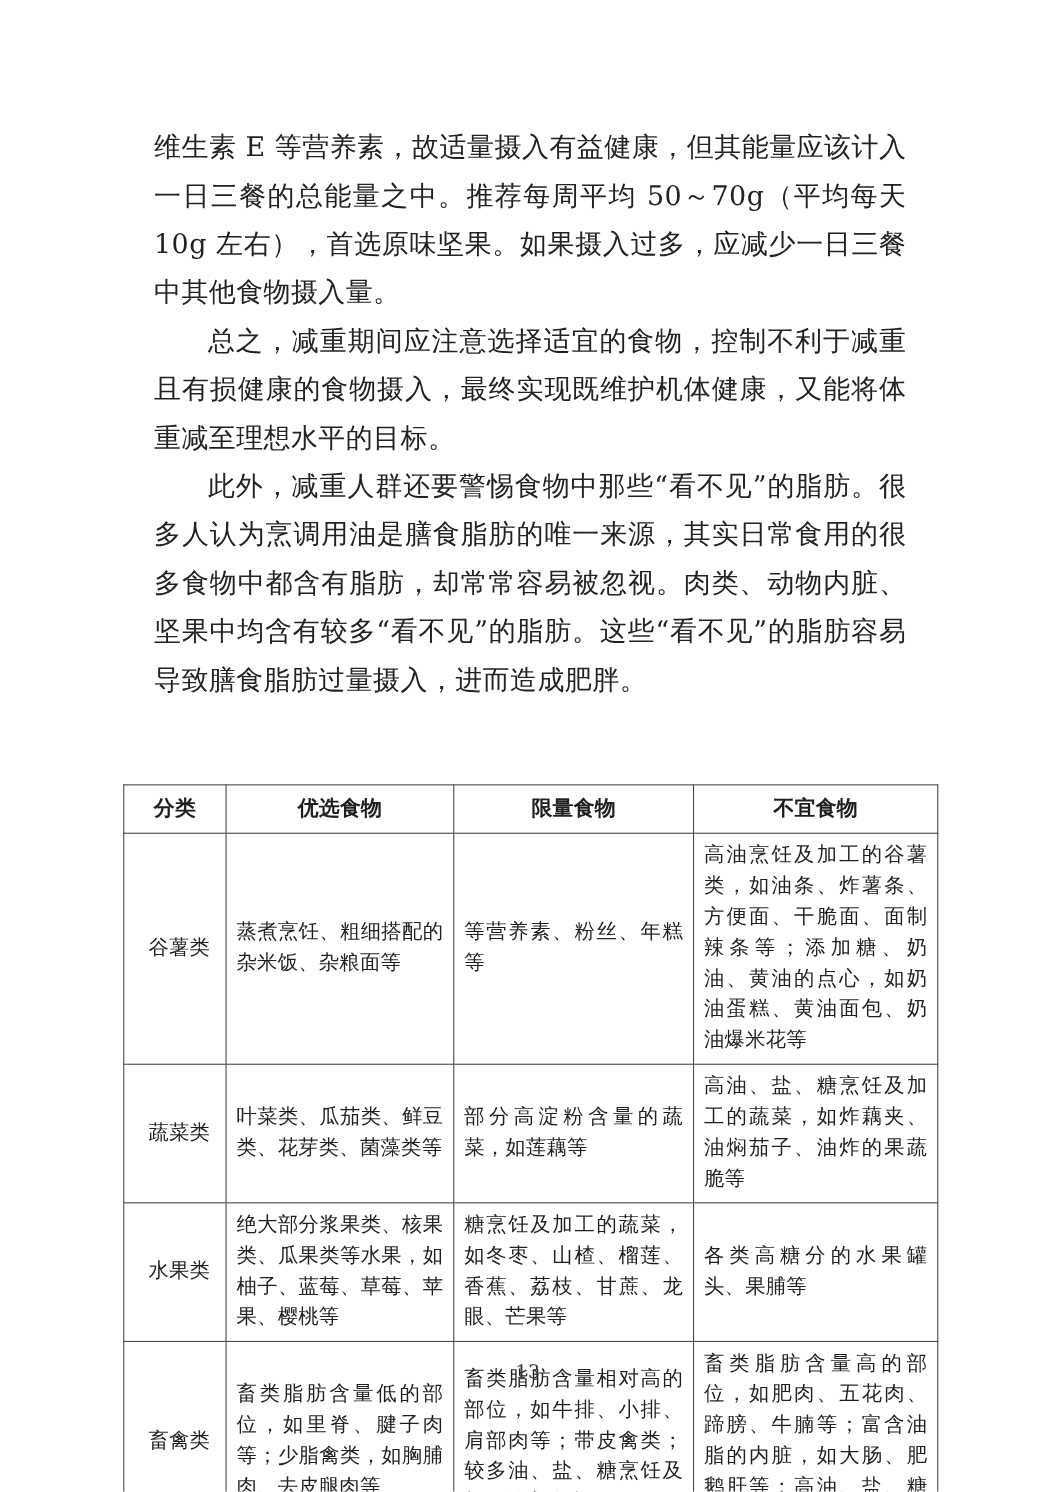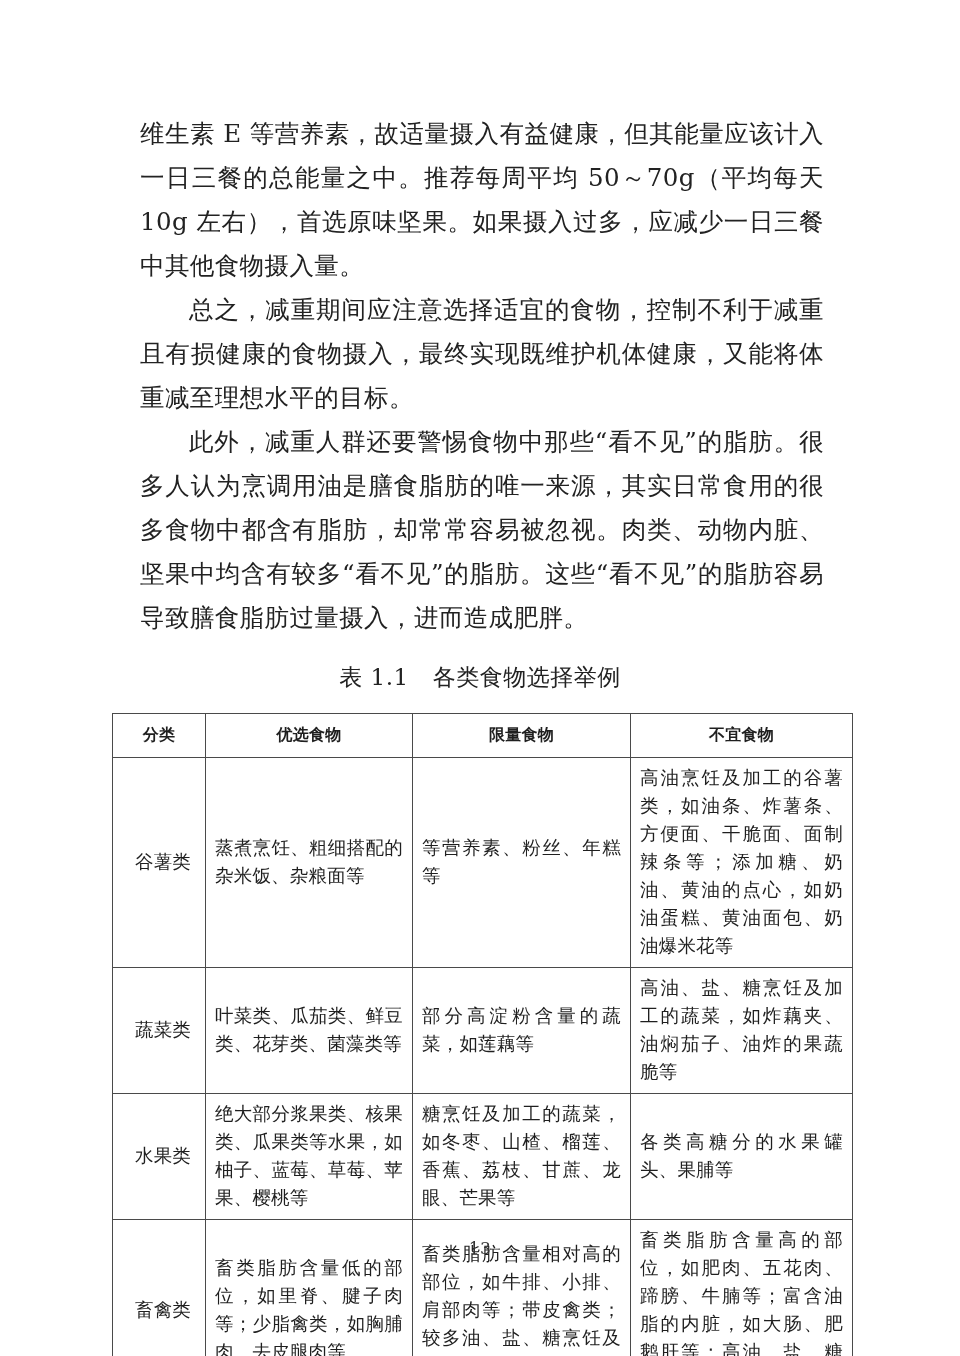--- a/index.html
+++ b/index.html
@@ -86,21 +86,21 @@
     padding: 6px 9px 7px 9px;
     font-size: 18.5px;
     line-height: 28px;
     color: #1f1f1f;
     letter-spacing: 0.2px;
     text-align: left;
   }
   table.foodtable thead th {
     text-align: center;
     font-weight: bold;
-    font-size: 16px;
+    font-size: 19px;
     padding-top: 7px;
     padding-bottom: 8px;
     height: 26px;
   }
   table.foodtable td.cat {
     text-align: center;
     vertical-align: middle;
     white-space: nowrap;
     padding-left: 12px;
     padding-right: 4px;
@@ -136,23 +136,20 @@
 <body>
 
 <div class="page">
 
   <div class="textblock">
     <p class="para">维生素 E 等营养素，故适量摄入有益健康，但其能量应该计入一日三餐的总能量之中。推荐每周平均 50～70g（平均每天 10g 左右），首选原味坚果。如果摄入过多，应减少一日三餐中其他食物摄入量。</p>
     <p class="para indent">总之，减重期间应注意选择适宜的食物，控制不利于减重且有损健康的食物摄入，最终实现既维护机体健康，又能将体重减至理想水平的目标。</p>
     <p class="para indent">此外，减重人群还要警惕食物中那些“看不见”的脂肪。很多人认为烹调用油是膳食脂肪的唯一来源，其实日常食用的很多食物中都含有脂肪，却常常容易被忽视。肉类、动物内脏、坚果中均含有较多“看不见”的脂肪。这些“看不见”的脂肪容易导致膳食脂肪过量摄入，进而造成肥胖。</p>
   </div>
 
-  <div class="table-caption">
-    <span class="cap-num">表 1.1</span><span class="cap-gap"></span><span>各类食物选择举例</span>
-  </div>
 
   <div class="tbl-wrap">
     <table class="foodtable">
       <colgroup>
         <col class="c1">
           <col class="c2">
           <col class="c3">
           <col class="c4">
       </colgroup>
       <thead>

